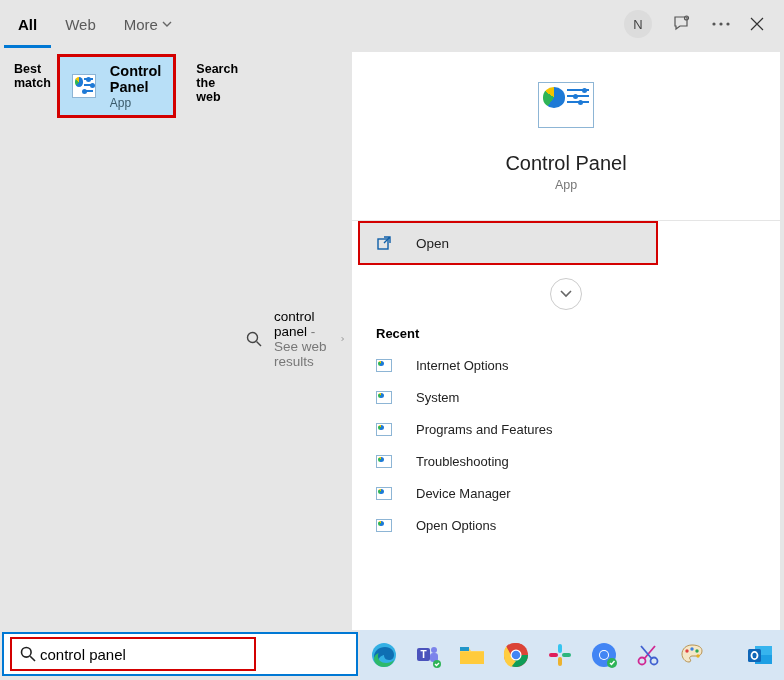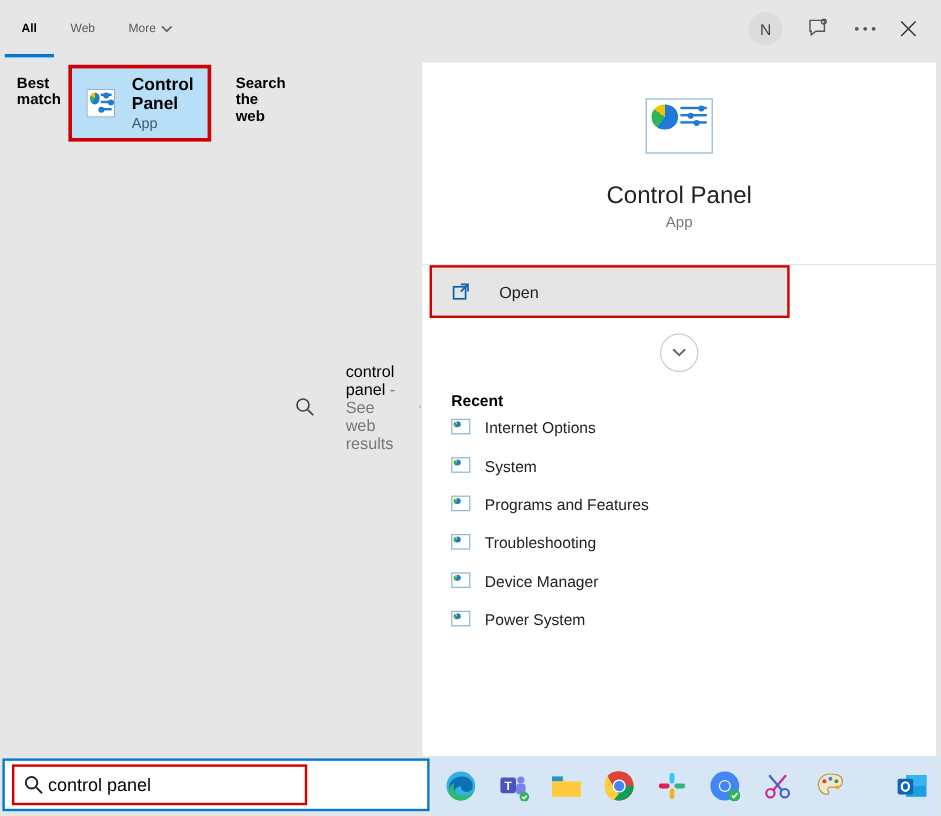--- a/index.html
+++ b/index.html
@@ -1,60 +1,60 @@
 <!DOCTYPE html>
 <html><head>
   <meta charset="utf-8">
   <style>
     * { margin:0; padding:0; box-sizing:border-box; font-family:"Segoe UI",Arial,sans-serif; }
     body { width:784px; height:680px; background:#e6e6e6; overflow:hidden; position:relative; }
 
     
     .tabs { display:flex; align-items:center; height:48px; padding:0 0 0 4px; background:#e6e6e6; }
-    .tab { padding:0 14px; height:48px; display:flex; align-items:center; font-size:10px; color:#5a5a5a; cursor:pointer; }
+    .tab { padding:0 14px; height:48px; display:flex; align-items:center; font-size:15px; color:#5a5a5a; cursor:pointer; }
     .tab.active { color:#000; font-weight:600; border-bottom:3px solid #0078d4; padding-top:3px; }
     .more-tab svg { margin-left:4px; }
     .right-tools { margin-left:auto; display:flex; align-items:center; gap:20px; padding-right:20px; }
     .avatar { width:28px; height:28px; border-radius:50%; background:#dcdcdc; display:flex; align-items:center; justify-content:center; font-size:13px; color:#444; }
     .tool-ico { color:#444; display:flex; align-items:center; }
 
     
     .main { display:flex; height:582px; }
 
     
     .left { width:352px; background:#e6e6e6; display:flex; flex-direction:row; }
     .sec-title { font-size:12.5px; font-weight:600; padding:14px 0 6px 14px; }
     .best-match { margin:6px; border:3px solid #d30000; background:#b8dff7; display:flex; align-items:center; padding:10px 12px; height:64px; }
     .cp-icon-sm { width:24px; height:24px; flex-shrink:0; }
     .bm-text { margin-left:14px; }
     .bm-title { font-size:14.5px; font-weight:600; }
     .bm-sub { font-size:12px; color:#3a5a6a; margin-top:1px; }
 
-    .web-row { display:flex; align-items:center; padding:10px 8px; cursor:pointer;gap:14px; }
+    .web-row { display:flex; align-items:center; padding:10px 8px; cursor:pointer; }
     .web-row .mag { flex-shrink:0; }
     .web-txt { margin-left:12px; font-size:13.5px; }
     .web-txt .dim { color:#777; }
     .chev { margin-left:auto; color:#555; }
 
     
     .right { flex:1; background:#fff; margin:4px 4px 0 0; display:flex; flex-direction:column; }
     .preview-head { display:flex; flex-direction:column; align-items:center; padding:30px 0 20px 0; }
     .cp-icon-lg { width:52px; height:45px; border:1px solid #9bc1e0; background:#fff; display:flex; position:relative; }
     .pv-title { margin-top:24px; font-size:20px; font-weight:400; color:#222; }
     .pv-sub { font-size:12.5px; color:#777; margin-top:3px; }
 
     .open-row { margin-top:8px; border-top:1px solid #e5e5e5; border-bottom:1px solid transparent; }
     .open-inner { display:flex; align-items:center; height:44px; background:#e5e5e5; border:2px solid #d30000; width:300px; margin-left:6px; padding-left:16px; color:#0f5fa9; font-size:13.5px; gap:24px; }
     .open-inner span { color:#222; }
 
     .expand { width:32px; height:32px; border:1px solid #ccc; border-radius:50%; display:flex; align-items:center; justify-content:center; margin:12px auto 0; color:#666; cursor:pointer; }
 
     .recent-title { font-size:13px; font-weight:600; padding:16px 0 8px 24px; }
     .recent-list { padding:0 0 0 24px; }
-    .recent-item { display:flex; gap:12px; height:32px; font-size:13px; color:#222; cursor:pointer; }
+    .recent-item { display:flex; align-items:center; gap:24px; height:32px; font-size:13px; color:#222; cursor:pointer; }
     .rc-icon { width:16px; height:13px; flex-shrink:0; }
 
     
     .bottom { position:absolute; left:0; bottom:0; width:100%; height:50px; display:flex; }
     .search-wrap { width:356px; height:44px; border:2px solid #0078d4; background:#fff; display:flex; align-items:center; margin:2px; }
     .search-inner-red { border:2px solid #d30000; height:34px; margin:3px 6px; display:flex; align-items:center; width:246px; padding:0 6px; }
     .search-inner-red input { border:none; outline:none; font-size:15px; width:100%; }
     .mag-dark { flex-shrink:0; margin:0 4px 0 2px; }
 
     .taskbar { flex:1; background:#d7e6f4; display:flex; align-items:center; gap:12px; padding:0 8px; }
@@ -201,21 +201,21 @@
       <div class="recent-item">
           <span class="cpico rc-icon">
             <span class="pie"></span>
           </span>
           <span>Device Manager</span>
         </div>
       <div class="recent-item">
           <span class="cpico rc-icon">
             <span class="pie"></span>
           </span>
-          <span>Power System</span>
+          <span>Open Options</span>
         </div>
     </div>
   </div>
 </div>
 
 <div class="bottom">
   <div class="search-wrap">
     <div class="search-inner-red">
       <svg class="mag-dark" width="16" height="16" viewBox="0 0 16 16">
           <circle cx="6.3" cy="6.3" r="4.8" fill="none" stroke="#222" stroke-width="1.6"></circle>

